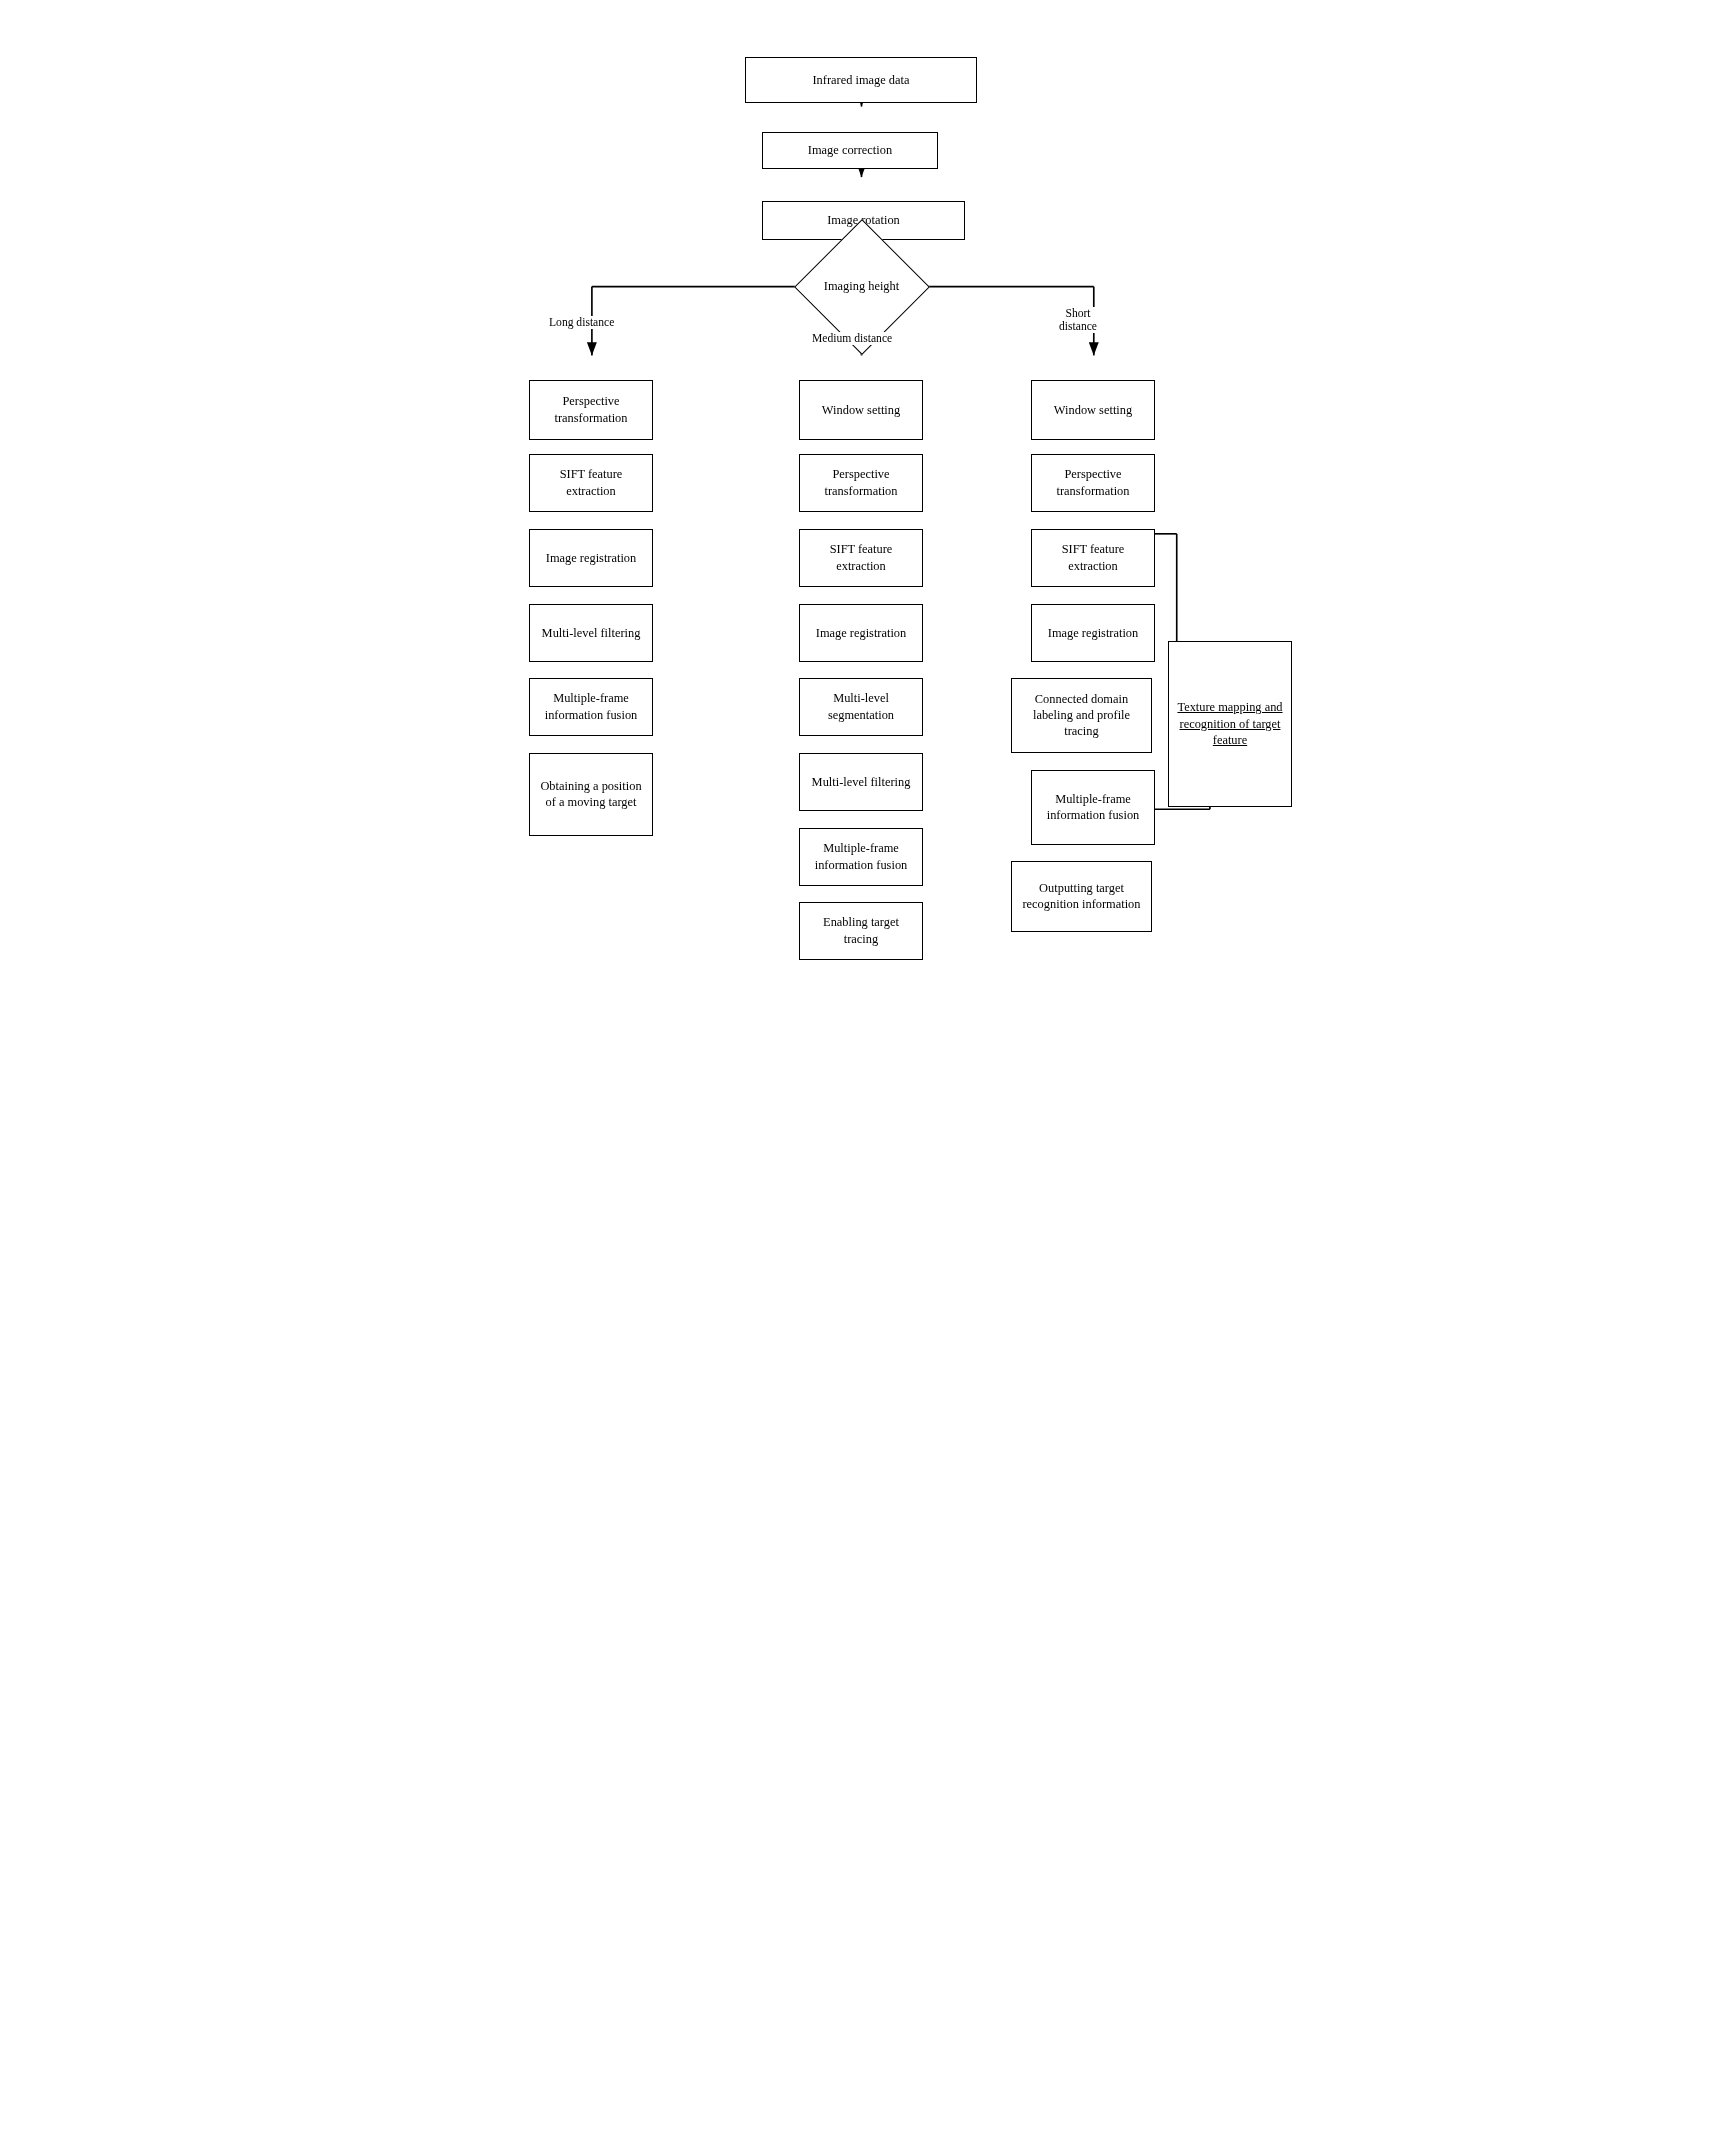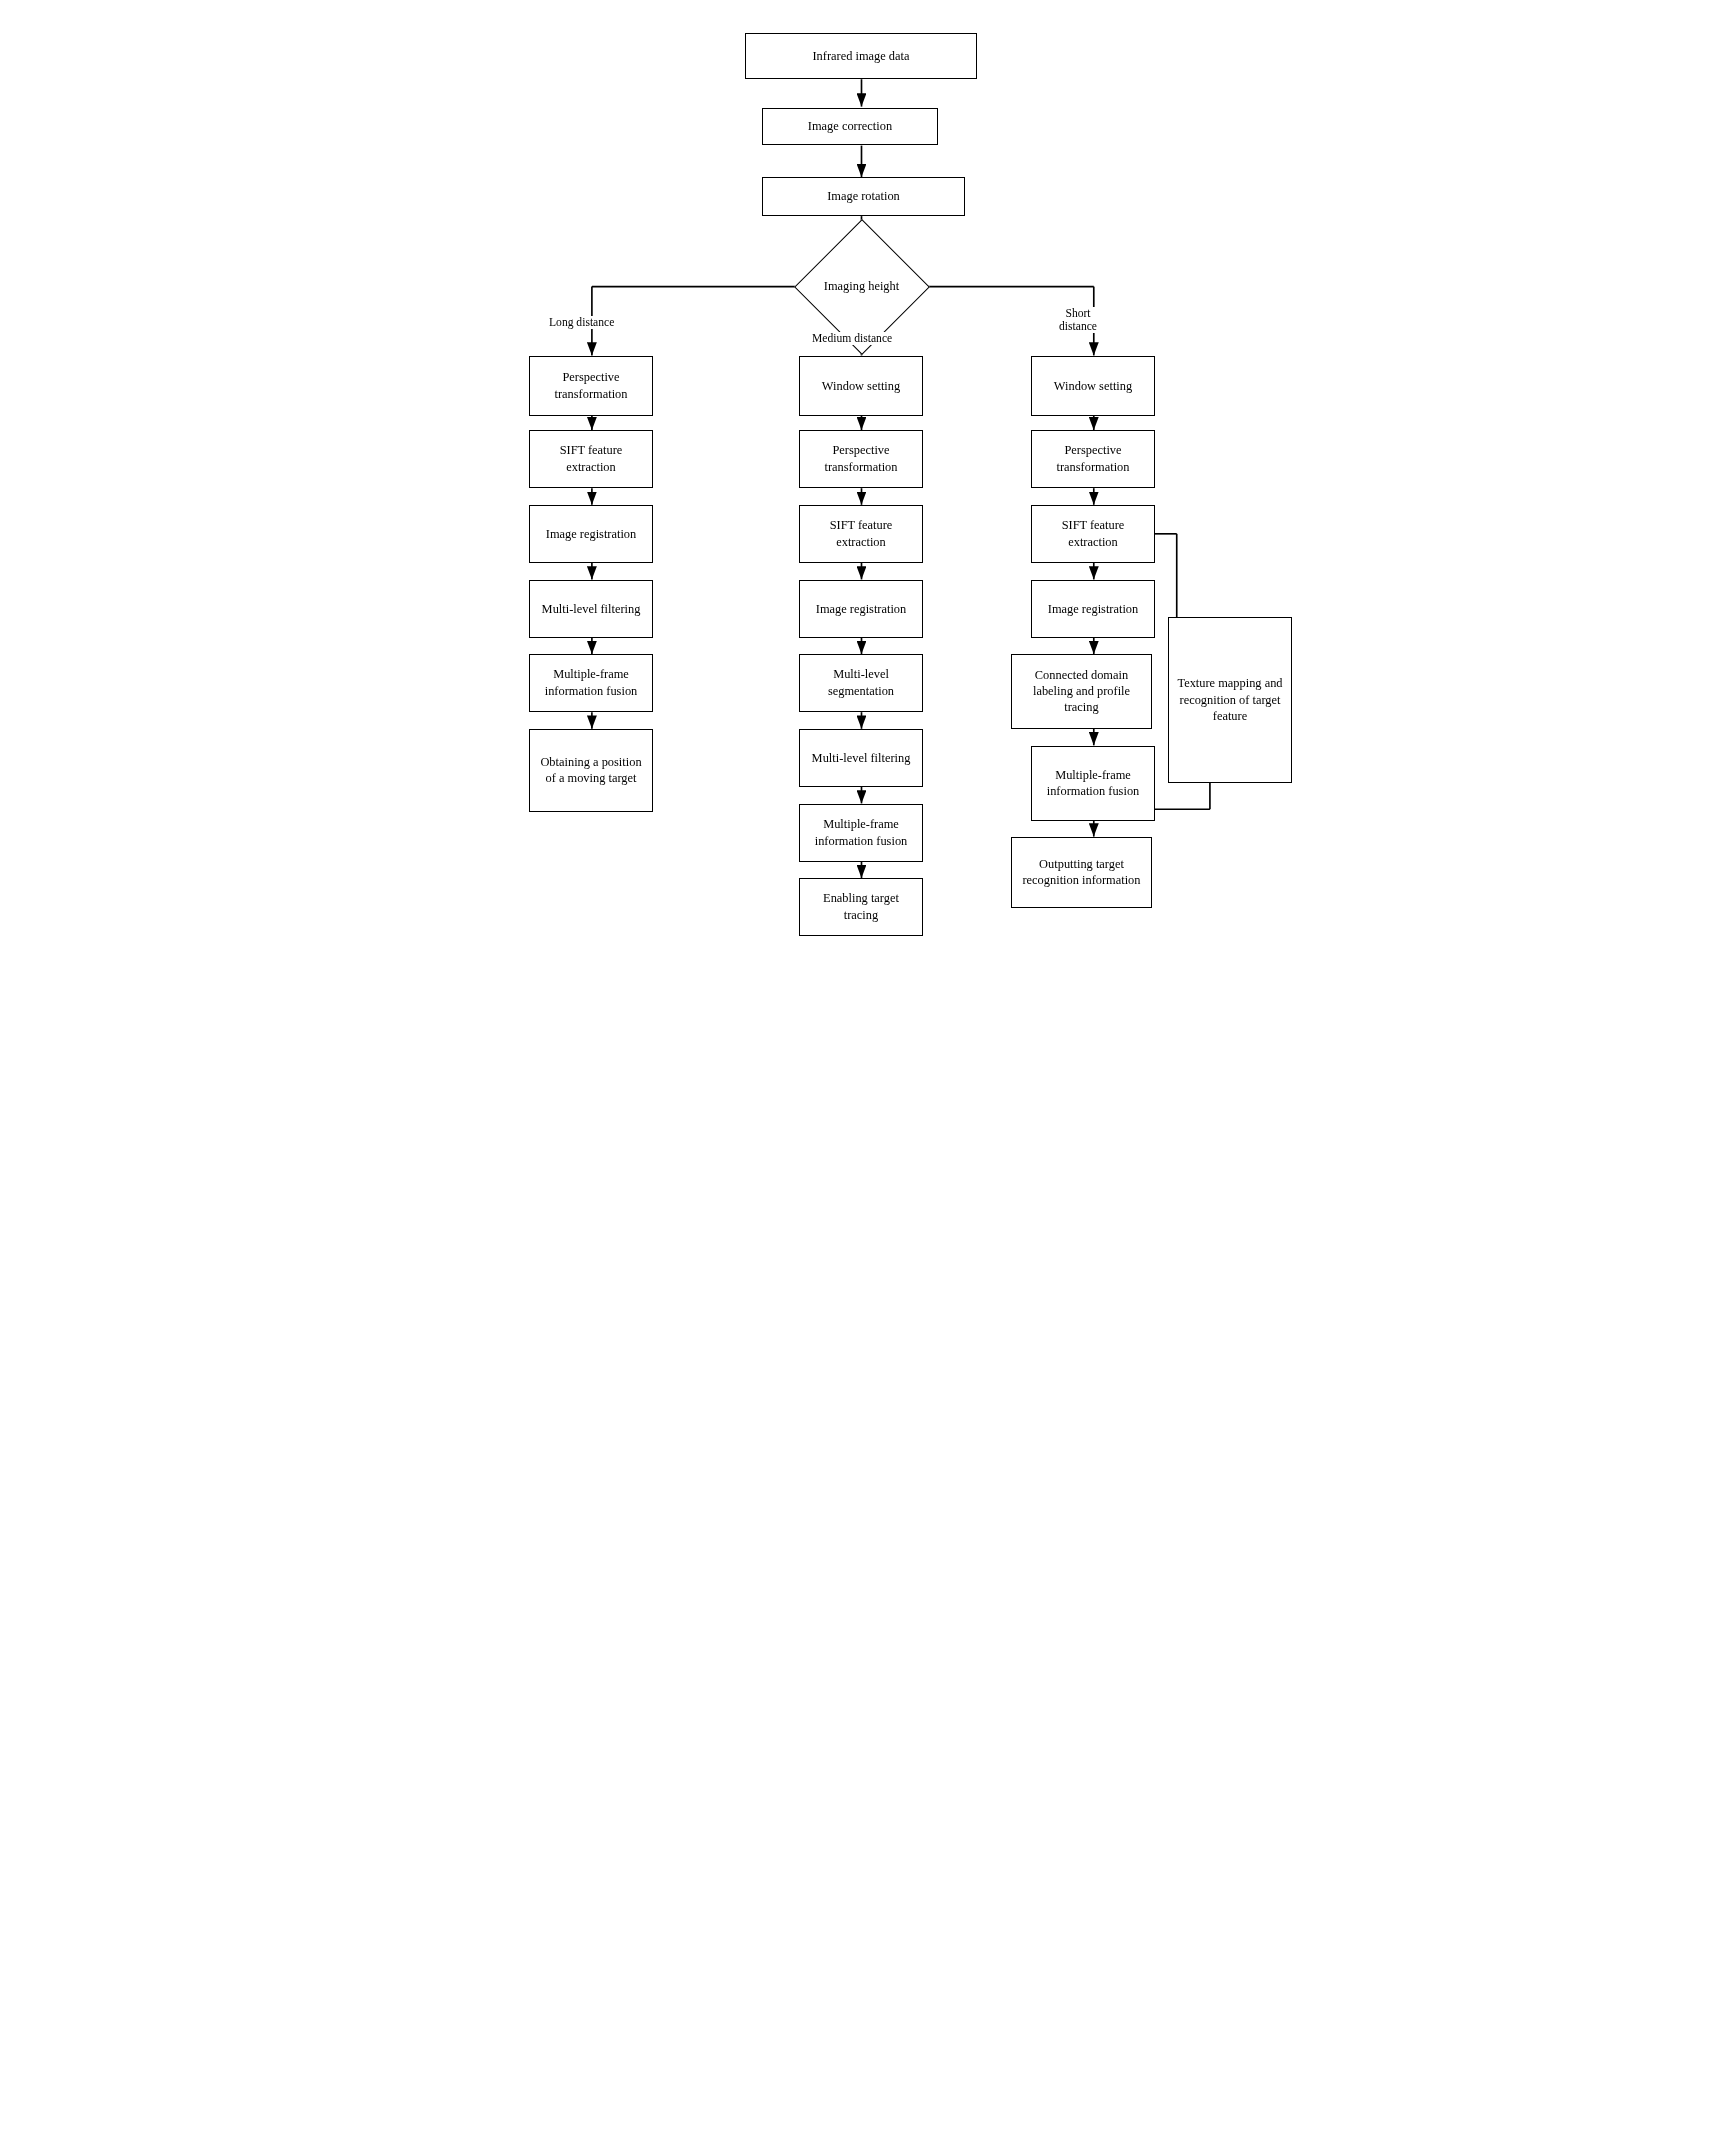--- a/index.html
+++ b/index.html
@@ -22,20 +22,21 @@
       border: 1.7px solid #000;
       background: #fff;
       text-align: center;
       display: flex;
       align-items: center;
       justify-content: center;
       position: absolute;
       font-size: 12.4px;
       line-height: 1.3;
       padding: 5px 6.6px;
+      margin-top: 24px;
     }
     
     .diamond-wrap {
       position: absolute;
       display: flex;
       align-items: center;
       justify-content: center;
     }
     .diamond {
       width: 133px;
@@ -190,19 +191,19 @@
 registration</div>
   <div class="box" style="left:523px;top:637px;width:141px;height:75px;">Connected domain
 labeling and profile
 tracing</div>
   <div class="box" style="left:543px;top:729px;width:124px;height:75px;">Multiple-frame
 information fusion</div>
   <div class="box" style="left:523px;top:820px;width:141px;height:71px;">Outputting target
 recognition
 information</div>
 
-  <div class="box" style="left:680px;top:600px;width:124px;height:166px;">Texture
+  <div class="box" style="left:680px;top:600px;width:124px;height:166px;text-decoration:underline;">Texture
 mapping and
 recognition of
 target feature</div>
 
 </div>
 
 
 </body></html>

